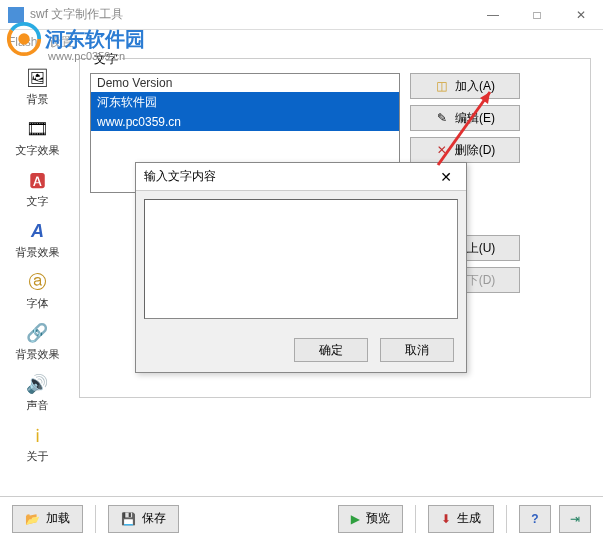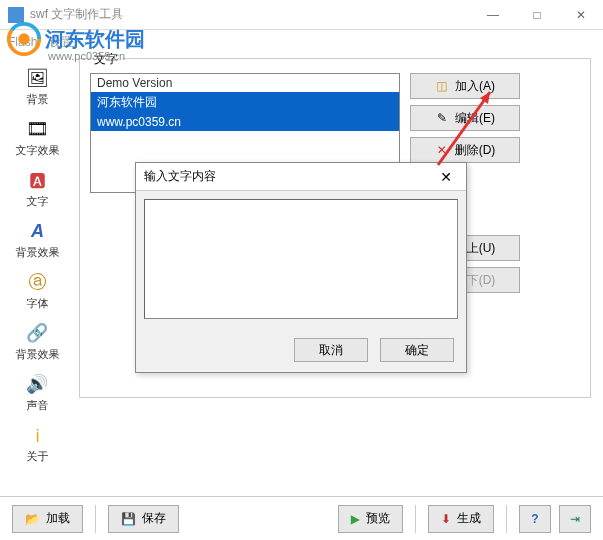--- a/index.html
+++ b/index.html
@@ -164,22 +164,22 @@
 
 <div class="dialog">
   <div class="dialog-title">
     <span>输入文字内容</span>
     <div class="dialog-close">✕</div>
   </div>
   <div class="dialog-body">
     <textarea class="dialog-textarea" value="" style=""></textarea>
   </div>
   <div class="dialog-buttons">
+    <button class="dialog-btn">确定</button>
     <button class="dialog-btn">取消</button>
-    <button class="dialog-btn">确定</button>
   </div>
 </div>
 
 <div class="arrow-annotation">
   <svg width="80" height="90">
       <path d="M 10 85 Q 35 50 62 12" stroke="#e03030" stroke-width="3" fill="none"></path>
       <path d="M 62 12 L 52 18 L 60 24 Z" fill="#e03030"></path>
     </svg>
 </div>
 

